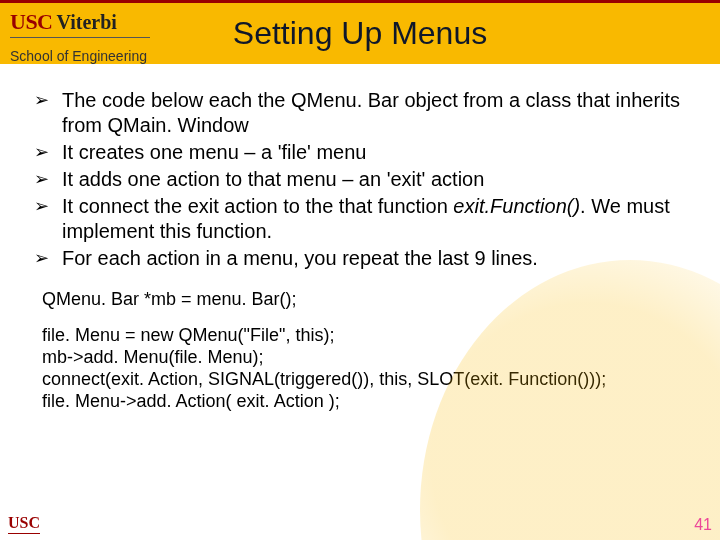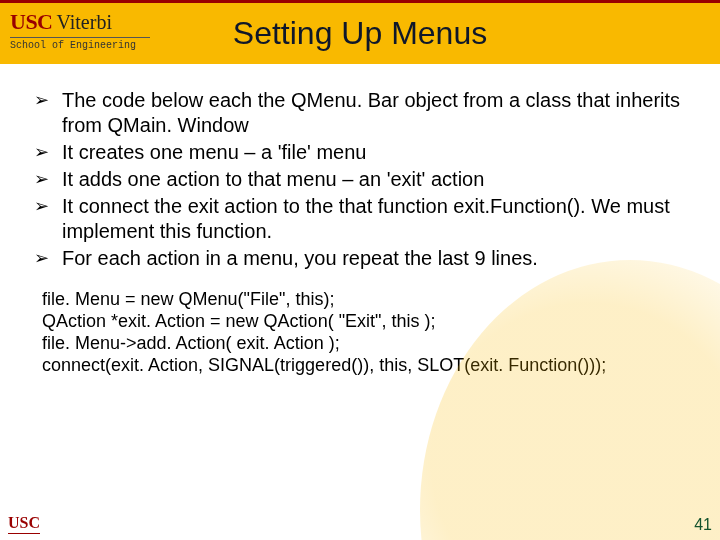--- a/index.html
+++ b/index.html
@@ -32,33 +32,32 @@
   .usc-mark {
     color: #990000;
     font-weight: bold;
     font-size: 22px;
     letter-spacing: -0.5px;
     font-family: "Times New Roman", serif;
   }
   .viterbi {
     color: #222;
     font-size: 20px;
-    font-weight: 400;
+    font-weight: 700;
     font-family: "Times New Roman", serif;
   }
   .school-line {
     position: absolute;
     left: 10px;
     top: 34px;
-    font-size: 10px;
+    font-size: 14px;
     color: #333;
     border-top: 1px solid #555;
-    padding-top: 2px;
+    padding-top: 10px;
     width: 140px;
-    font-family: Liberation Mono, monospace;
   }
   .title {
     font-size: 32px;
     color: #0f172a;
     font-weight: 400;
   }
   .content {
     padding: 24px 34px 4px 34px;
     font-size: 20px;
     color: #000;
@@ -70,21 +69,21 @@
     margin-bottom: 2px;
   }
   .arrow {
     flex: 0 0 auto;
     width: 18px;
     color: #000;
     font-size: 18px;
     line-height: 1.35;
   }
   .bullet-text { flex: 1; }
-  .em { }
+  .em { font-style: italic; }
   .code-block {
     margin: 12px 34px 0 42px;
     font-size: 18px;
     font-family: Arial, Helvetica, sans-serif;
     line-height: 1.22;
     color: #000;
   }
   .code-group { margin-bottom: 14px; }
   .watermark {
     position: absolute;
@@ -113,21 +112,21 @@
     font-weight: bold;
     font-size: 16px;
     font-family: "Times New Roman", serif;
   }
   .usc-small-under {
     border-bottom: 1px solid #990000;
     padding-bottom: 1px;
   }
   .page-num {
     font-size: 16px;
-    color: #14532d;
+    color: #ec4899;
   }
 </style>
 </head>
 <body>
 
 <div class="watermark"></div>
 
 <div class="header-band">
   <div class="logo">
     <span class="usc-mark">USC</span>
@@ -157,24 +156,27 @@
     </div>
   </div>
   <div class="bullet-row">
     <div class="arrow">➢</div>
     <div class="bullet-text">For each action in a menu, you repeat the last 9 lines.</div>
   </div>
 </div>
 
 <div class="code-block">
   <div class="code-group">
+    <div>QMenu. Bar *mb = menu. Bar();</div>
+  </div>
+  <div class="code-group">
     <div>file. Menu = new QMenu("File", this);</div>
-    <div>QAction *exit. Action = new QAction( "Exit", this );</div>
+    <div>mb-&gt;add. Menu(file. Menu);</div>
+    <div>connect(exit. Action, SIGNAL(triggered()), this, SLOT(exit. Function()));</div>
     <div>file. Menu-&gt;add. Action( exit. Action );</div>
-    <div>connect(exit. Action, SIGNAL(triggered()), this, SLOT(exit. Function()));</div>
   </div>
 </div>
 
 <div class="footer">
   <div>
     <div class="usc-small usc-small-under">USC</div>
   </div>
   <div class="page-num">41</div>
 </div>
 

